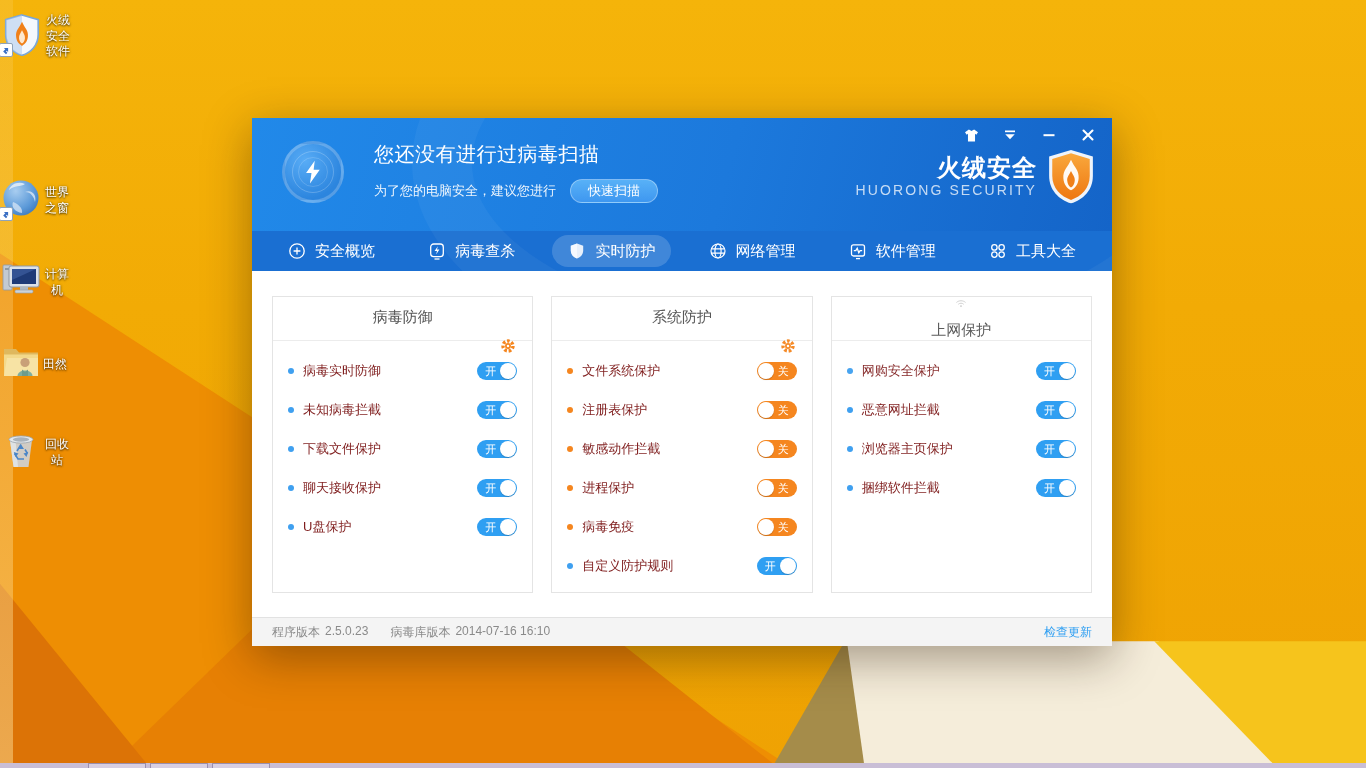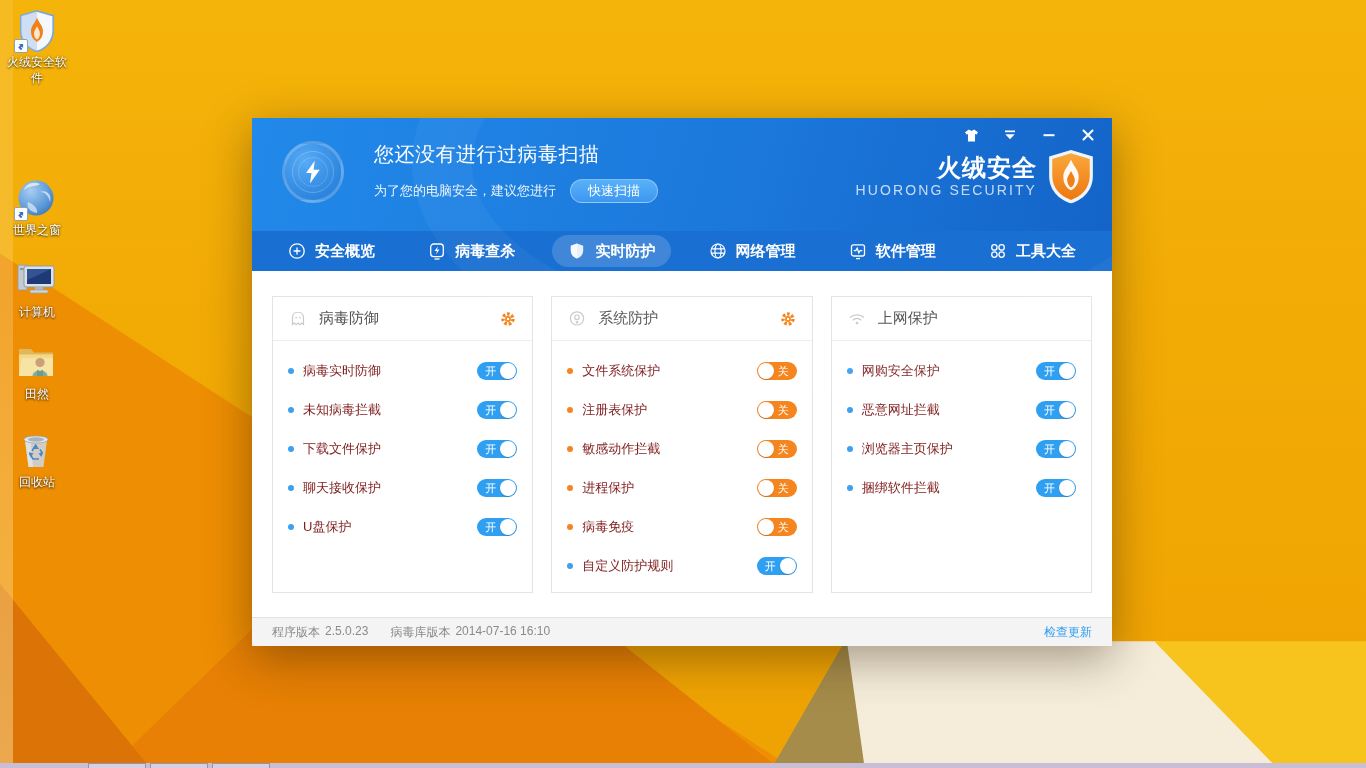--- a/index.html
+++ b/index.html
@@ -16,21 +16,21 @@
   .shard.cream       { background:#f5edda; clip-path:polygon(62% 83.5%, 84.8% 83.5%, 94% 100%, 63.3% 100%); }
   .shard.yellow      { background:#f6c41c; clip-path:polygon(84.5% 83.5%, 100% 83.5%, 100% 100%, 93.5% 100%); }
   .wood-strip { position:absolute; left:0; top:0; width:13px; height:100%;
     background:linear-gradient(180deg, rgba(252,226,160,.15), rgba(252,222,150,.5)); pointer-events:none; }
 
   
   .taskbar-sliver { position:absolute; left:0; bottom:0; width:100%; height:5px; background:#c9bed6; }
   .taskbar-sliver .tb-box { position:absolute; top:0; height:5px; width:58px; background:#d8cfe2; border:1px solid #8f8.0; border:1px solid #9a8fae; border-bottom:none; }
 
   
-  .dicon { position:absolute; left:1px; width:72px; display:flex; flex-direction:column; align-items:center; cursor:pointer; }
+  .dicon { position:absolute; left:1px; width:72px; display:flex; flex-direction:row; align-items:center; cursor:pointer; }
   .dicon .ic { width:42px; height:42px; position:relative; }
   .dicon .dlbl { margin-top:3px; font-size:12px; color:#fff; text-align:center; line-height:1.3;
     text-shadow:0 1px 2px rgba(0,0,0,.75), 0 0 3px rgba(0,0,0,.4); max-width:66px; }
   .shortcut-badge { position:absolute; left:-2px; bottom:-1px; width:14px; height:14px; background:#fff;
     border:1px solid #8fa3b8; border-radius:2px; display:flex; align-items:center; justify-content:center; }
 
   
   .win { position:absolute; left:252px; top:118px; width:860px; height:528px; background:#fff;
     box-shadow:0 12px 44px rgba(40,20,0,.4); overflow:hidden; }
 
@@ -57,28 +57,28 @@
     display:flex; align-items:center; cursor:pointer; }
 
   .brand { position:absolute; right:16px; top:31px; display:flex; align-items:center; gap:9px; }
   .brand-text { text-align:right; color:#fff; }
   .brand-name { font-size:24px; font-weight:bold; letter-spacing:1px; line-height:1.05; }
   .brand-sub { font-size:14px; letter-spacing:2.1px; color:rgba(255,255,255,.75); margin-top:2px; }
 
   
   .nav { height:40px; background:#1a6fd2; display:flex; align-items:center; justify-content:space-between; padding:0 20px; }
   .nav-item { height:32px; display:flex; align-items:center; gap:9px; padding:0 16px; border-radius:16px;
-    color:#fff; font-size:15px; cursor:pointer; white-space:nowrap;font-weight:bold; }
+    color:#fff; font-size:15px; cursor:pointer; white-space:nowrap; }
   .nav-item.active { background:rgba(255,255,255,.17); }
   .nicon { width:18px; height:18px; flex:none; }
 
   
   .content { height:346px; background:#fff; padding:25px 20px 0; display:flex; gap:18px; }
   .panel { width:262px; height:297px; border:1px solid #e4e4e4; background:#fff; }
-  .panel-h { height:44px; display:flex; align-items:center; gap:11px; padding:0 15px; border-bottom:1px solid #ececec; }
+  .panel-h { height:44px; display:flex; align-items:center; gap:11px; padding:0 15px; border-bottom:1px solid #ececec;flex-direction:column; }
   .panel-title { font-size:15px; color:#555; }
   .gear-btn { margin-left:auto; width:18px; height:18px; cursor:pointer; display:flex; align-items:center; justify-content:center; }
   .rows { padding:10px 15px 0; }
   .row { height:39px; display:flex; align-items:center; }
   .bullet { width:6px; height:6px; border-radius:50%; margin-right:9px; flex:none; }
   .row.on  .bullet { background:#3fa0f0; }
   .row.off .bullet { background:#f5861f; }
   .rlbl { font-size:13px; color:#7f1d1d; }
   .toggle { margin-left:auto; width:40px; height:18px; border-radius:9px; position:relative; cursor:pointer; flex:none; }
   .row.on  .toggle { background:#2f9ff2; }

